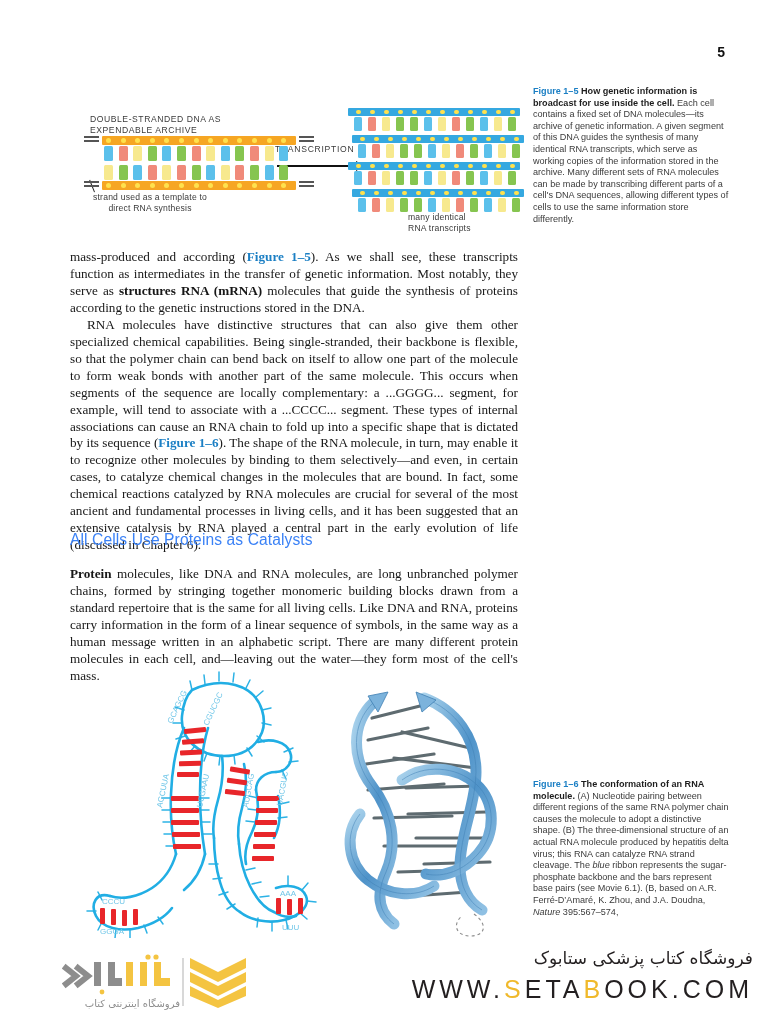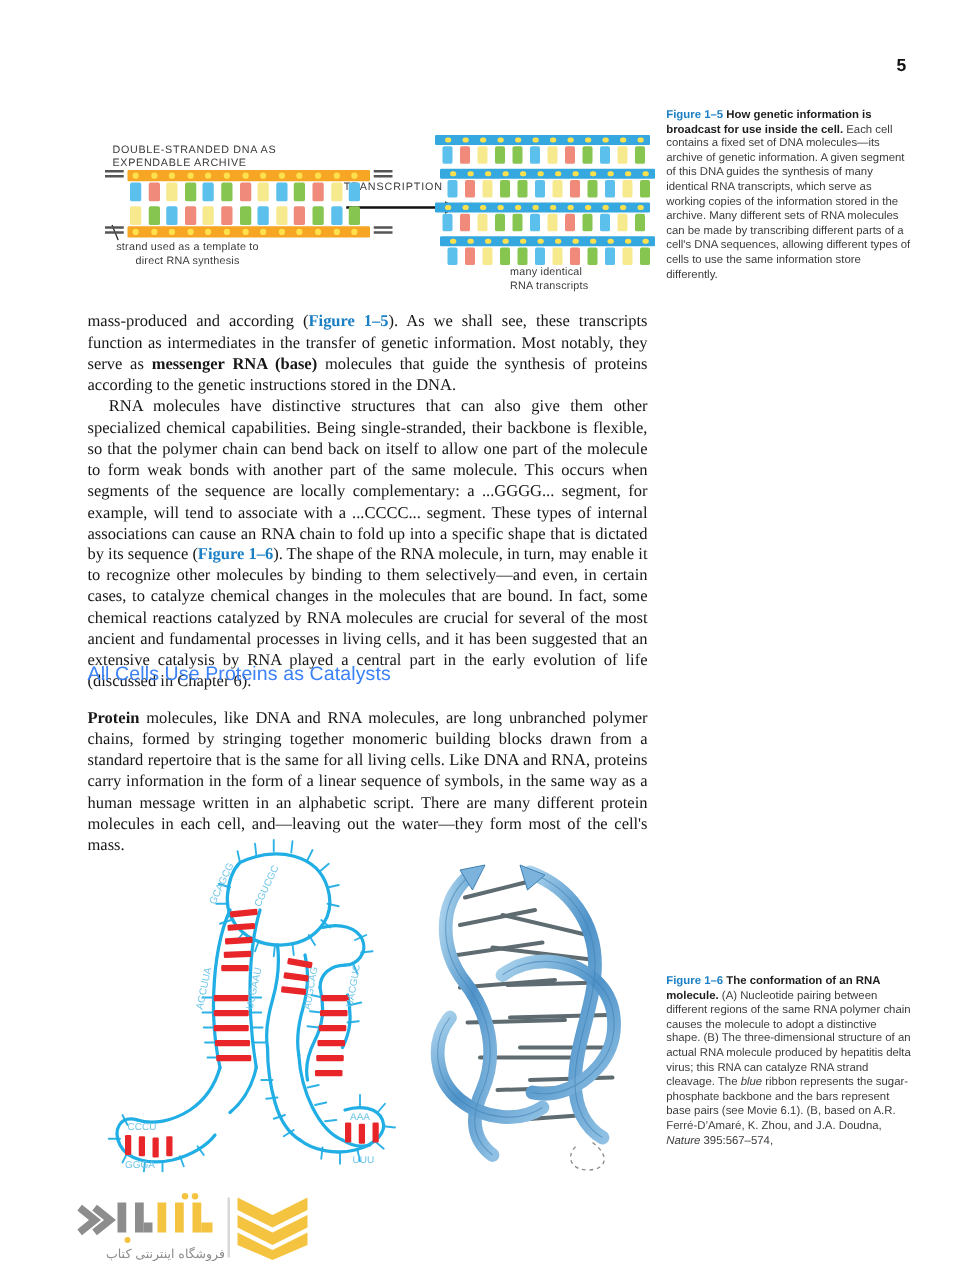--- a/index.html
+++ b/index.html
@@ -441,21 +441,21 @@
           <div class="rna-base" style="left: 160px; background: rgb(134, 197, 80);"></div>
         </div>
       </div>
   </div>
 
   <div class="caption" id="cap15">
     <span class="figref">Figure 1–5</span><span class="figtitle"> How genetic information is broadcast for use inside the cell.</span><span> Each cell contains a fixed set of DNA molecules—its archive of genetic information. A given segment of this DNA guides the synthesis of many identical RNA transcripts, which serve as working copies of the information stored in the archive. Many different sets of RNA molecules can be made by transcribing different parts of a cell's DNA sequences, allowing different types of cells to use the same information store differently.</span>
   </div>
 
   <div class="body-col">
-    <p><span>mass-produced and according (</span><span class="figlink">Figure 1–5</span><span>). As we shall see, these transcripts function as intermediates in the transfer of genetic information. Most notably, they serve as </span><b>messenger RNA (base)</b><span> molecules that guide the synthesis of proteins according to the genetic instructions stored in the DNA.</span></p>
+    <p><span>mass-produced and according (</span><span class="figlink">Figure 1–5</span><span>). As we shall see, these transcripts function as intermediates in the transfer of genetic information. Most notably, they serve as </span><b>structures RNA (mRNA)</b><span> molecules that guide the synthesis of proteins according to the genetic instructions stored in the DNA.</span></p>
     <p><span>RNA molecules have distinctive structures that can also give them other specialized chemical capabilities. Being single-stranded, their backbone is flexible, so that the polymer chain can bend back on itself to allow one part of the molecule to form weak bonds with another part of the same molecule. This occurs when segments of the sequence are locally complementary: a ...GGGG... segment, for example, will tend to associate with a ...CCCC... segment. These types of internal associations can cause an RNA chain to fold up into a specific shape that is dictated by its sequence (</span><span class="figlink">Figure 1–6</span><span>). The shape of the RNA molecule, in turn, may enable it to recognize other molecules by binding to them selectively—and even, in certain cases, to catalyze chemical changes in the molecules that are bound. In fact, some chemical reactions catalyzed by RNA molecules are crucial for several of the most ancient and fundamental processes in living cells, and it has been suggested that an extensive catalysis by RNA played a central part in the early evolution of life (discussed in Chapter 6).</span></p>
   </div>
 
   <div class="sect-head">All Cells Use Proteins as Catalysts</div>
 
   <div class="body-col2">
     <p><b>Protein</b><span> molecules, like DNA and RNA molecules, are long unbranched polymer chains, formed by stringing together monomeric building blocks drawn from a standard repertoire that is the same for all living cells. Like DNA and RNA, proteins carry information in the form of a linear sequence of symbols, in the same way as a human message written in an alphabetic script. There are many different protein molecules in each cell, and—leaving out the water—they form most of the cell's mass.</span></p>
   </div>
 
   <div class="fig16">
@@ -693,13 +693,17 @@
         <g fill="#f4c441">
           <polygon points="2,2 30,16 58,2 58,12 30,26 2,12"></polygon>
           <polygon points="2,16 30,30 58,16 58,26 30,40 2,26"></polygon>
           <polygon points="2,30 30,44 58,30 58,40 30,52 2,40"></polygon>
         </g>
       </svg>
     </div>
     <div class="logo-sub">فروشگاه اینترنتی کتاب</div>
   </div>
 
+  <div class="wm-right">
+    <div class="wm-fa">فروشگاه کتاب پزشکی ستابوک</div>
+    <div class="wm-url"><span>WWW.</span><span class="gold">S</span><span>ETA</span><span class="gold">B</span><span>OOK.COM</span></div>
+  </div>
 </div>
 
 </body></html>

